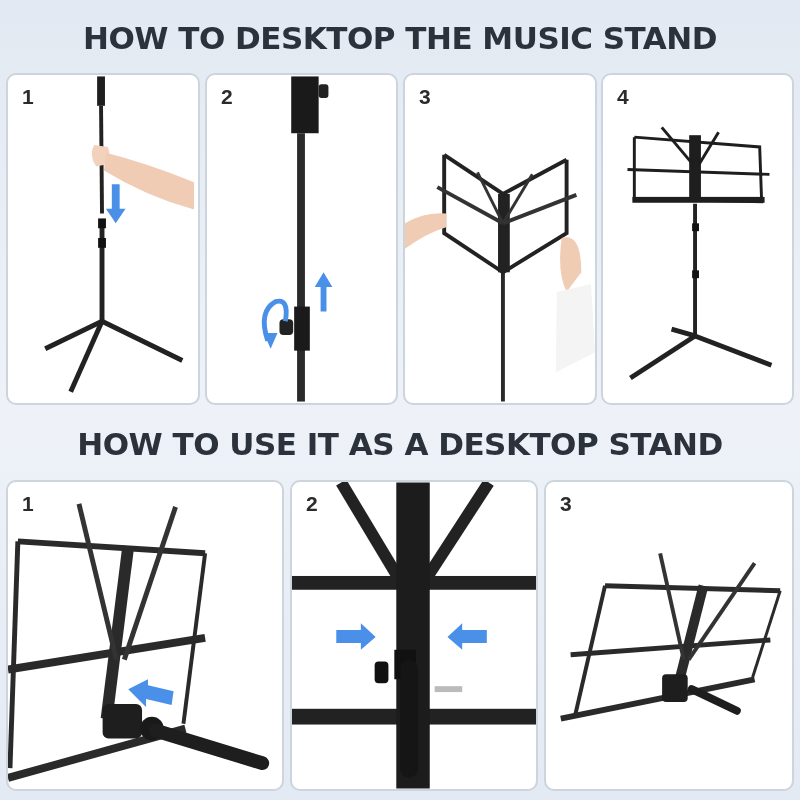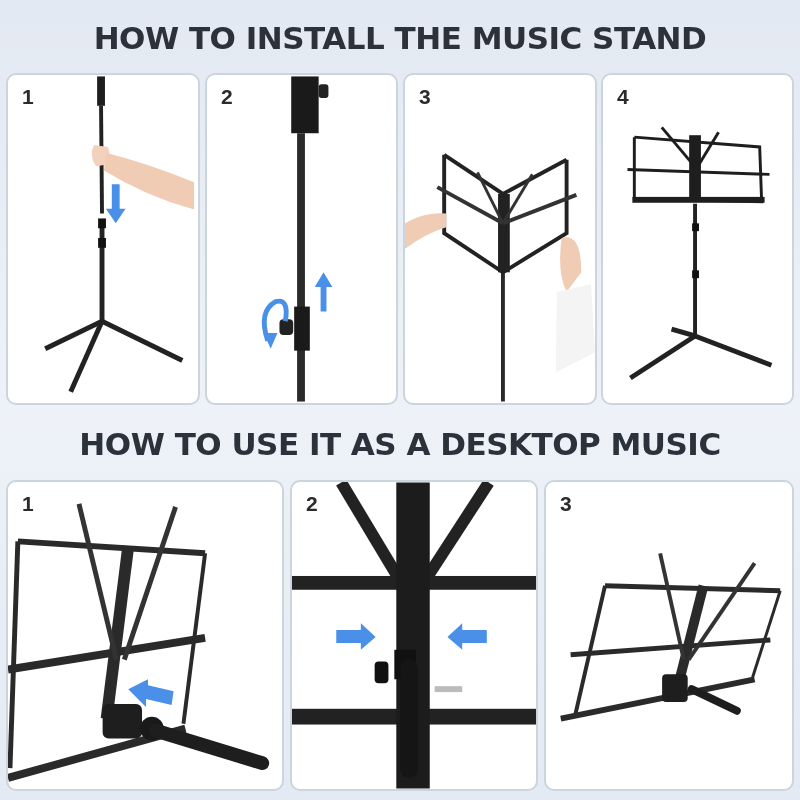--- a/index.html
+++ b/index.html
@@ -19,21 +19,21 @@
   }
   .panel .num {
     position:absolute; left:14px; top:10px; font-family:"Liberation Sans", sans-serif;
     font-weight:bold; font-size:21px; color:#2b2b2b; z-index:2;
   }
   .panel svg { position:absolute; left:0; top:0; width:100%; height:100%; }
 </style>
 </head>
 <body>
 
-<div class="heading" style="top:20px;">HOW TO INSTALL THE MUSIC STAND</div>
+<div class="heading" style="top:20px;">HOW TO DESKTOP THE MUSIC STAND</div>
 
 <div class="panel" style="left:6px; top:73px; width:194px; height:332px;">
   <span class="num">1</span>
   <svg viewBox="0 0 194 332">
     <rect x="91" y="0" width="8" height="30" fill="#1e1e1e"></rect>
     <line x1="95" y1="30" x2="96" y2="140" stroke="#222" stroke-width="4"></line>
     <path d="M88 70 q-6 10 2 22 l10 -2 q6 -8 2 -18z" fill="#f3d2bd"></path>
     <path d="M100 78 q40 10 90 30 l0 28 q-50 -14 -92 -40z" fill="#f1ccb5"></path>
     <line x1="96" y1="150" x2="96" y2="250" stroke="#222" stroke-width="5"></line>
     <rect x="92" y="145" width="8" height="10" fill="#111"></rect>
@@ -88,21 +88,21 @@
     <line x1="118" y1="57" x2="98" y2="90" stroke="#1e1e1e" stroke-width="3"></line>
     <line x1="94" y1="130" x2="94" y2="265" stroke="#222" stroke-width="4"></line>
     <rect x="91" y="150" width="7" height="8" fill="#111"></rect>
     <rect x="91" y="198" width="7" height="8" fill="#111"></rect>
     <line x1="94" y1="265" x2="28" y2="308" stroke="#222" stroke-width="5"></line>
     <line x1="94" y1="265" x2="172" y2="295" stroke="#222" stroke-width="5"></line>
     <line x1="94" y1="265" x2="70" y2="258" stroke="#222" stroke-width="5"></line>
   </svg>
 </div>
 
-<div class="heading" style="top:426px;">HOW TO USE IT AS A DESKTOP MUSIC</div>
+<div class="heading" style="top:426px;">HOW TO USE IT AS A DESKTOP STAND</div>
 
 <div class="panel" style="left:6px; top:480px; width:278px; height:311px;">
   <span class="num">1</span>
   <svg viewBox="0 0 278 311">
     <line x1="10" y1="60" x2="200" y2="72" stroke="#2a2a2a" stroke-width="6"></line>
     <line x1="10" y1="60" x2="2" y2="290" stroke="#2a2a2a" stroke-width="5"></line>
     <line x1="200" y1="72" x2="178" y2="245" stroke="#2a2a2a" stroke-width="4"></line>
     <line x1="0" y1="190" x2="200" y2="158" stroke="#2a2a2a" stroke-width="8"></line>
     <line x1="0" y1="300" x2="180" y2="250" stroke="#2a2a2a" stroke-width="8"></line>
     <line x1="122" y1="65" x2="100" y2="240" stroke="#2a2a2a" stroke-width="12"></line>

